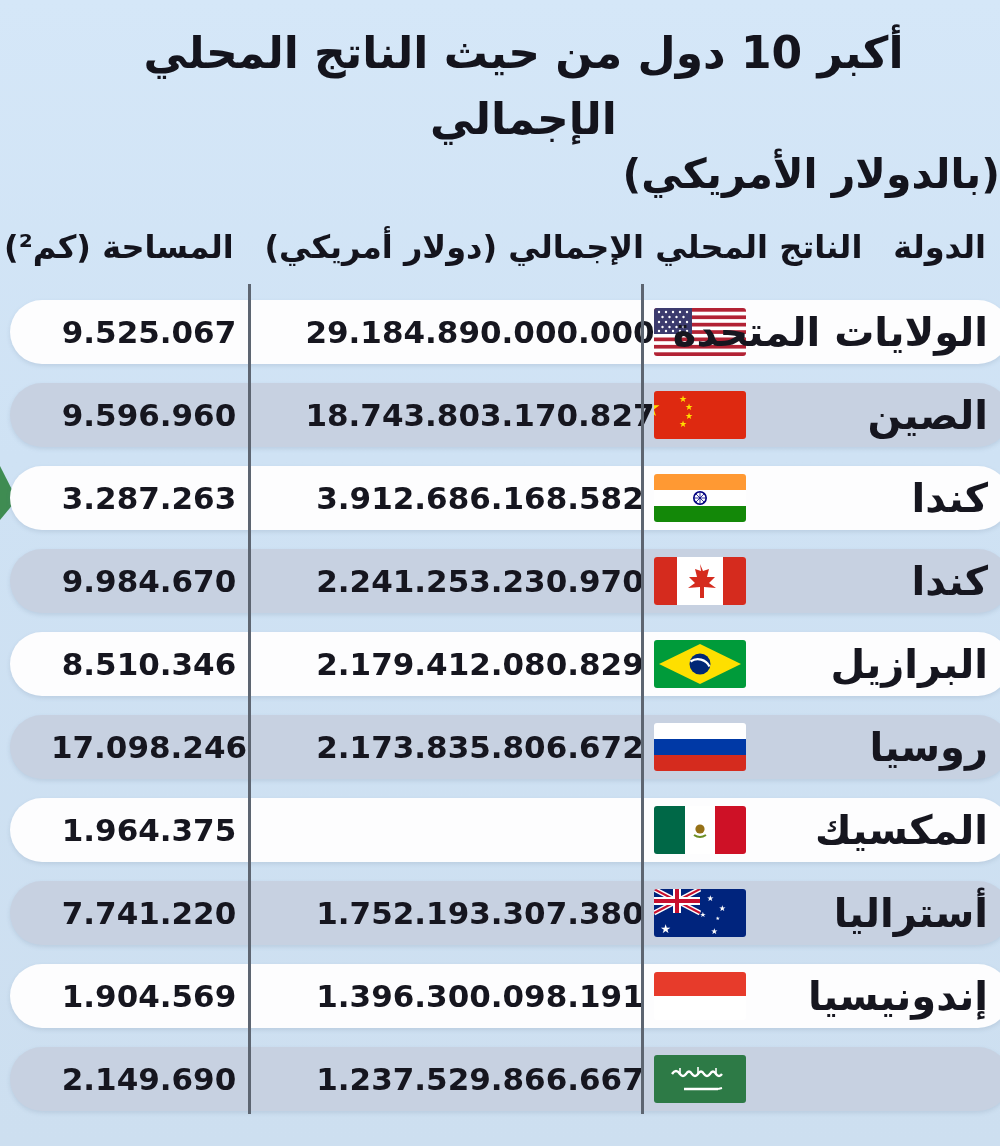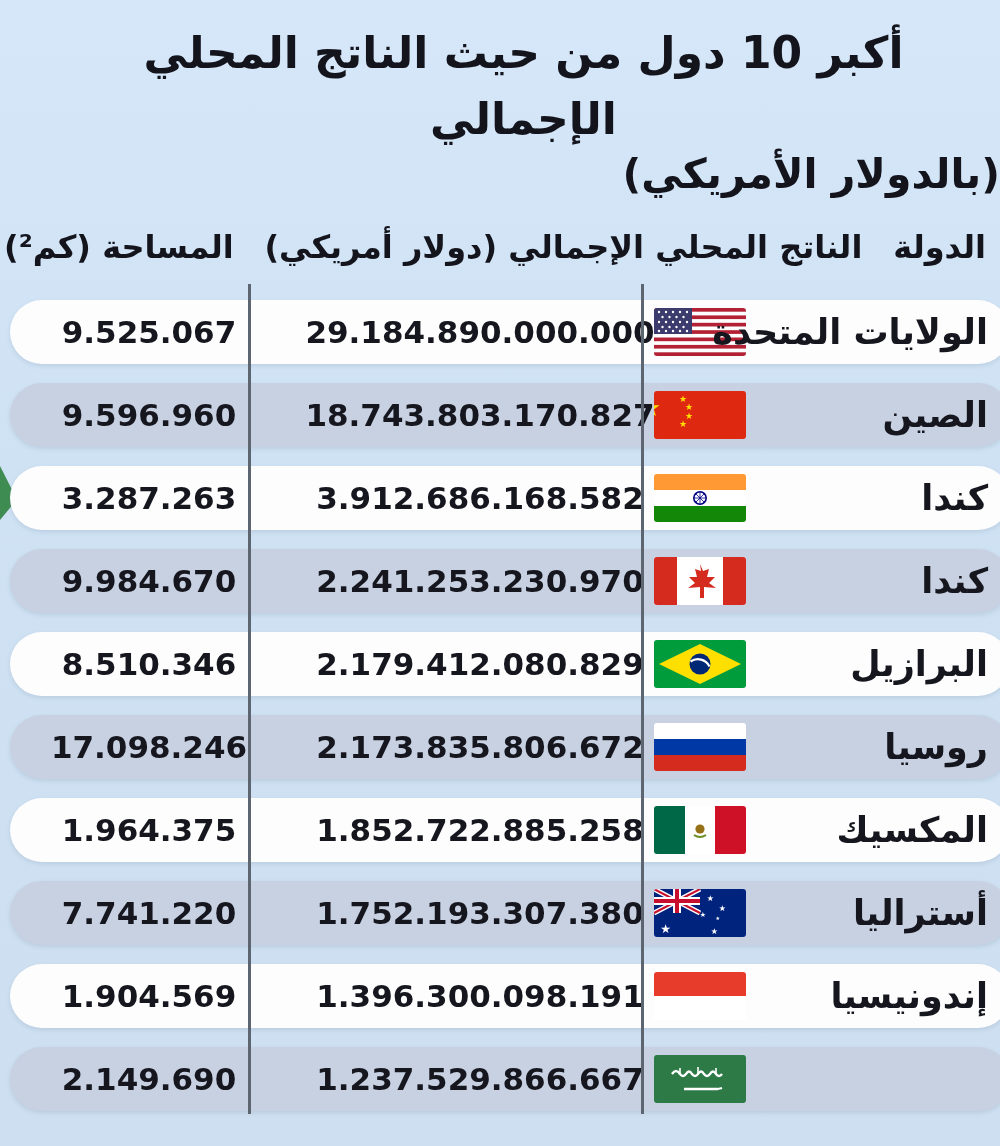--- a/index.html
+++ b/index.html
@@ -29,21 +29,21 @@
   #rows{position:absolute;top:300px;left:10px;width:1000px;z-index:2;}
   .row{
     position:relative;height:64px;margin-bottom:19px;
     border-radius:32px;box-shadow:0 2px 4px rgba(100,120,150,.18);
   }
   .row.main{background:#fdfdfe;}
   .row.alt{background:#c7d1e1;}
   .cell{position:absolute;top:0;height:72px;line-height:64px;color:#16161f;font-weight:bold;}
   .cell.area{left:0;width:250px;text-align:center;padding-left:14px;font-size:31px;box-sizing:content-box;}
   .cell.gdp{left:240px;width:400px;text-align:center;padding-left:30px;font-size:31px;}
-  .cell.name{right:22px;font-size:35px;}
+  .cell.name{right:22px;font-size:40px;}
   .flag{position:absolute;left:644px;top:8px;width:92px;height:48px;border-radius:3px;overflow:hidden;}
   .flag svg{display:block;width:100%;height:100%;}
   
   .divider{position:absolute;top:284px;width:3px;height:830px;background:#5d6571;z-index:4;}
   .divider.d1{left:248px;}
   .divider.d2{left:641px;}
   
   .green-wedge{
     position:absolute;left:0;top:466px;width:17px;height:54px;background:#3f8c52;
     clip-path:polygon(0 0,100% 62%,0 100%);z-index:1;
@@ -182,21 +182,20 @@
           <svg viewBox="0 0 92 48" preserveAspectRatio="none">
             <rect width="92" height="16" fill="#ffffff"></rect>
             <rect y="16" width="92" height="16" fill="#0039A6"></rect>
             <rect y="32" width="92" height="16" fill="#D52B1E"></rect>
           </svg>
         </div>
       <div class="cell name">روسيا</div>
     </div>
       <div class="row main">
       <div class="cell area">1.964.375</div>
-      <div class="cell gdp">1.852.722.885.258</div>
       <div class="flag">
           <svg viewBox="0 0 92 48" preserveAspectRatio="none">
             <rect width="31" height="48" fill="#006847"></rect>
             <rect x="31" width="30" height="48" fill="#ffffff"></rect>
             <rect x="61" width="31" height="48" fill="#CE1126"></rect>
 <circle cx="46" cy="23" r="4.6" fill="#967117"></circle>
             <path d="M40 29 q6 4 12 0" stroke="#6B8E23" stroke-width="2" fill="none"></path>
           </svg>
         </div>
       <div class="cell name">المكسيك</div>

